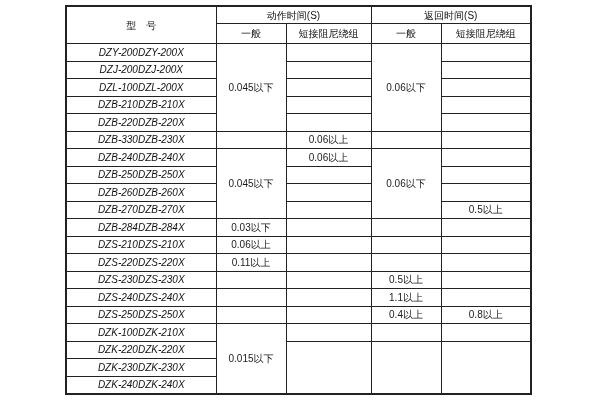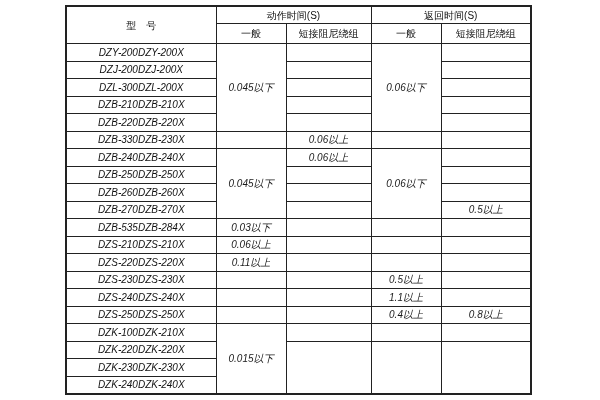--- a/index.html
+++ b/index.html
@@ -35,21 +35,21 @@
     font-size: 10px;
     line-height: 1.1;
     overflow: hidden;
     white-space: nowrap;
   }
   thead tr.h1 th { height: 16px; }
   thead tr.h2 th { height: 19px; text-align: center; }
   tbody tr { height: 17.5px; }
   .model-cell span.code { display: inline-block; font-style: italic; }
   .model-cell span.code + span.code { }
-  .value-cell { font-size: 9.5px; color: #1a1a1a; font-style: italic; }
+  .value-cell { font-size: 9.5px; color: #1a1a1a; }
   th.model-h { letter-spacing: 0; }
 </style>
 </head>
 <body>
 
 <div class="page">
   <table class="spec-table">
     <colgroup>
       <col style="width:150px">
       <col style="width:70px">
@@ -77,21 +77,21 @@
           <td class="value-cell"></td>
           <td class="value-cell" rowspan="5">0.06以下</td>
           <td class="value-cell"></td>
         </tr>
         <tr>
           <td class="model-cell"><span class="code">DZJ-200</span><span class="code">DZJ-200X</span></td>
           <td class="value-cell"></td>
           <td class="value-cell"></td>
         </tr>
         <tr>
-          <td class="model-cell"><span class="code">DZL-300</span><span class="code">DZL-200X</span></td>
+          <td class="model-cell"><span class="code">DZL-100</span><span class="code">DZL-200X</span></td>
           <td class="value-cell"></td>
           <td class="value-cell"></td>
         </tr>
         <tr>
           <td class="model-cell"><span class="code">DZB-210</span><span class="code">DZB-210X</span></td>
           <td class="value-cell"></td>
           <td class="value-cell"></td>
         </tr>
         <tr>
           <td class="model-cell"><span class="code">DZB-220</span><span class="code">DZB-220X</span></td>
@@ -121,21 +121,21 @@
           <td class="model-cell"><span class="code">DZB-260</span><span class="code">DZB-260X</span></td>
           <td class="value-cell"></td>
           <td class="value-cell"></td>
         </tr>
         <tr>
           <td class="model-cell"><span class="code">DZB-270</span><span class="code">DZB-270X</span></td>
           <td class="value-cell"></td>
           <td class="value-cell">0.5以上</td>
         </tr>
         <tr>
-          <td class="model-cell"><span class="code">DZB-535</span><span class="code">DZB-284X</span></td>
+          <td class="model-cell"><span class="code">DZB-284</span><span class="code">DZB-284X</span></td>
           <td class="value-cell">0.03以下</td>
           <td class="value-cell"></td>
           <td class="value-cell"></td>
           <td class="value-cell"></td>
         </tr>
         <tr>
           <td class="model-cell"><span class="code">DZS-210</span><span class="code">DZS-210X</span></td>
           <td class="value-cell">0.06以上</td>
           <td class="value-cell"></td>
           <td class="value-cell"></td>

